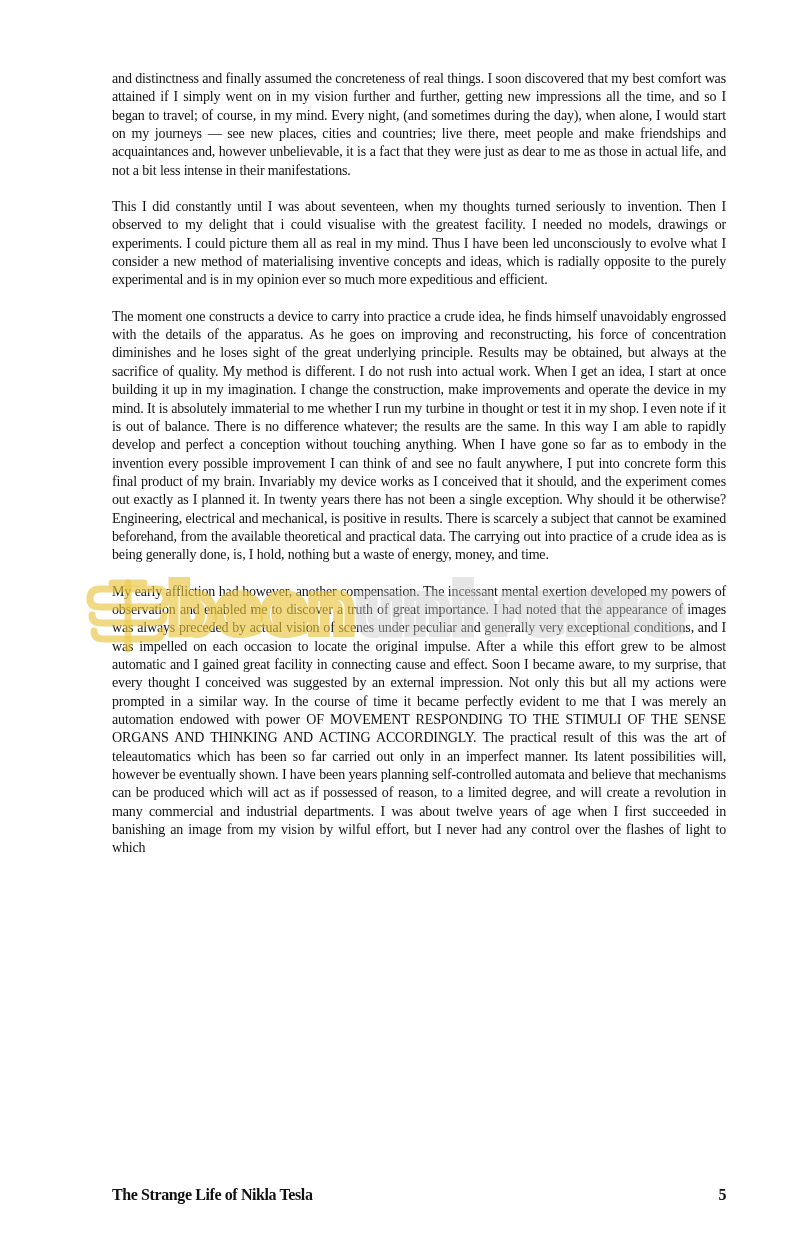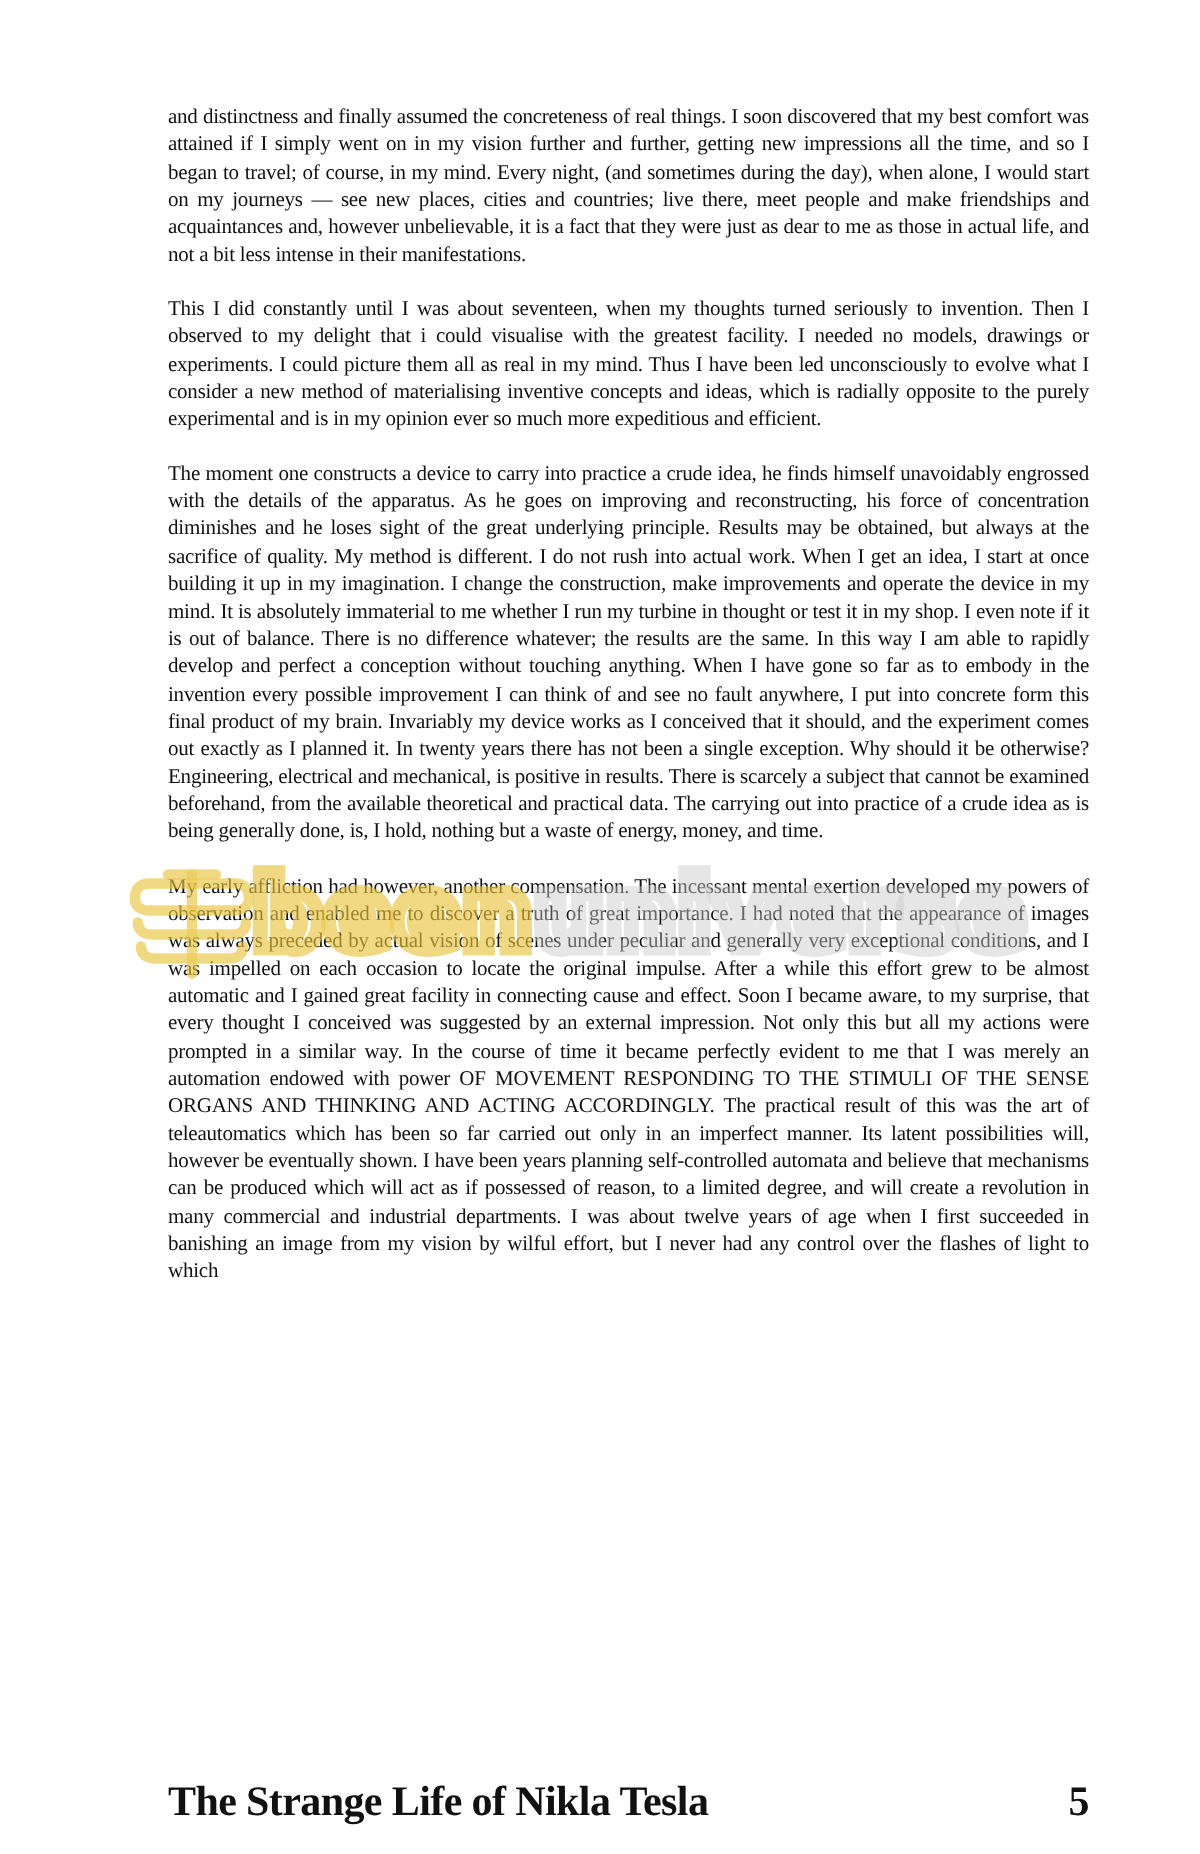--- a/index.html
+++ b/index.html
@@ -15,21 +15,21 @@
     margin: 0 0 18px 0;
     font-size: 14px;
     line-height: 18.35px;
     text-align: justify;
     letter-spacing: -0.15px;
   }
   .footer {
     position: absolute; left: 112px; top: 1186px; width: 614px;
     display: flex; justify-content: space-between; align-items: baseline;
     font-family: "Liberation Serif", serif; font-weight: bold;
-    font-size: 28px; letter-spacing: -0.4px;
+    font-size: 16px; letter-spacing: -0.4px;
   }
   .watermark {
     position: absolute; left: 86px; top: 575px; width: 640px; height: 80px;
     pointer-events: none; opacity: 0.85;
   }
   .wm-text {
     position: absolute; left: 82px; top: 2px;
     font-family: "DejaVu Sans", sans-serif; font-weight: bold;
     font-size: 66px; line-height: 66px; letter-spacing: 1px;
     color: transparent;

